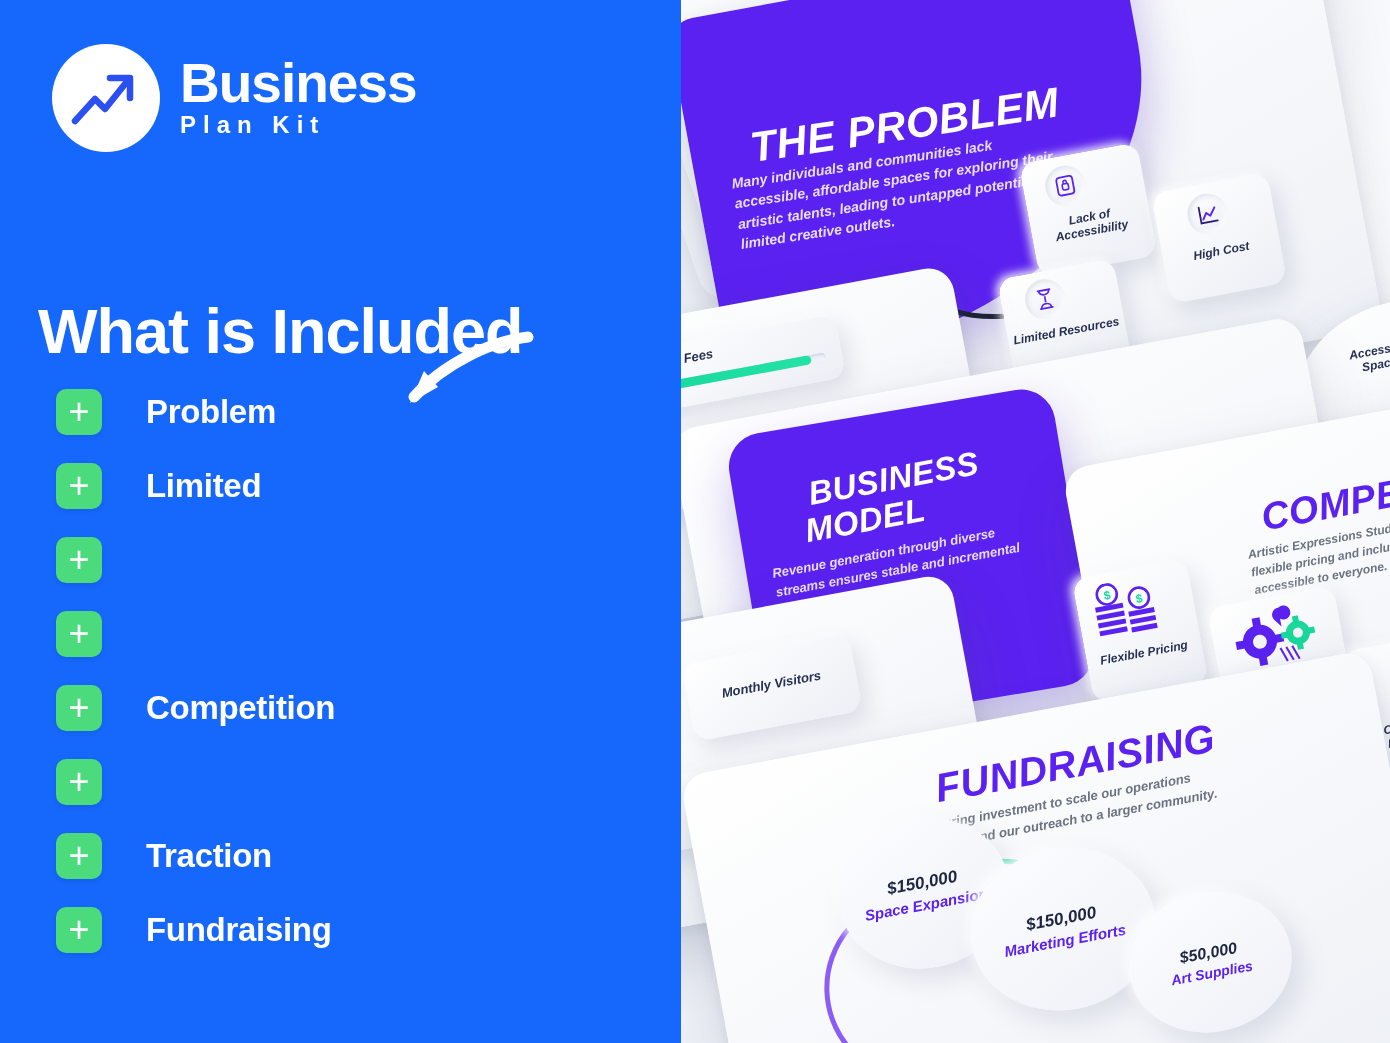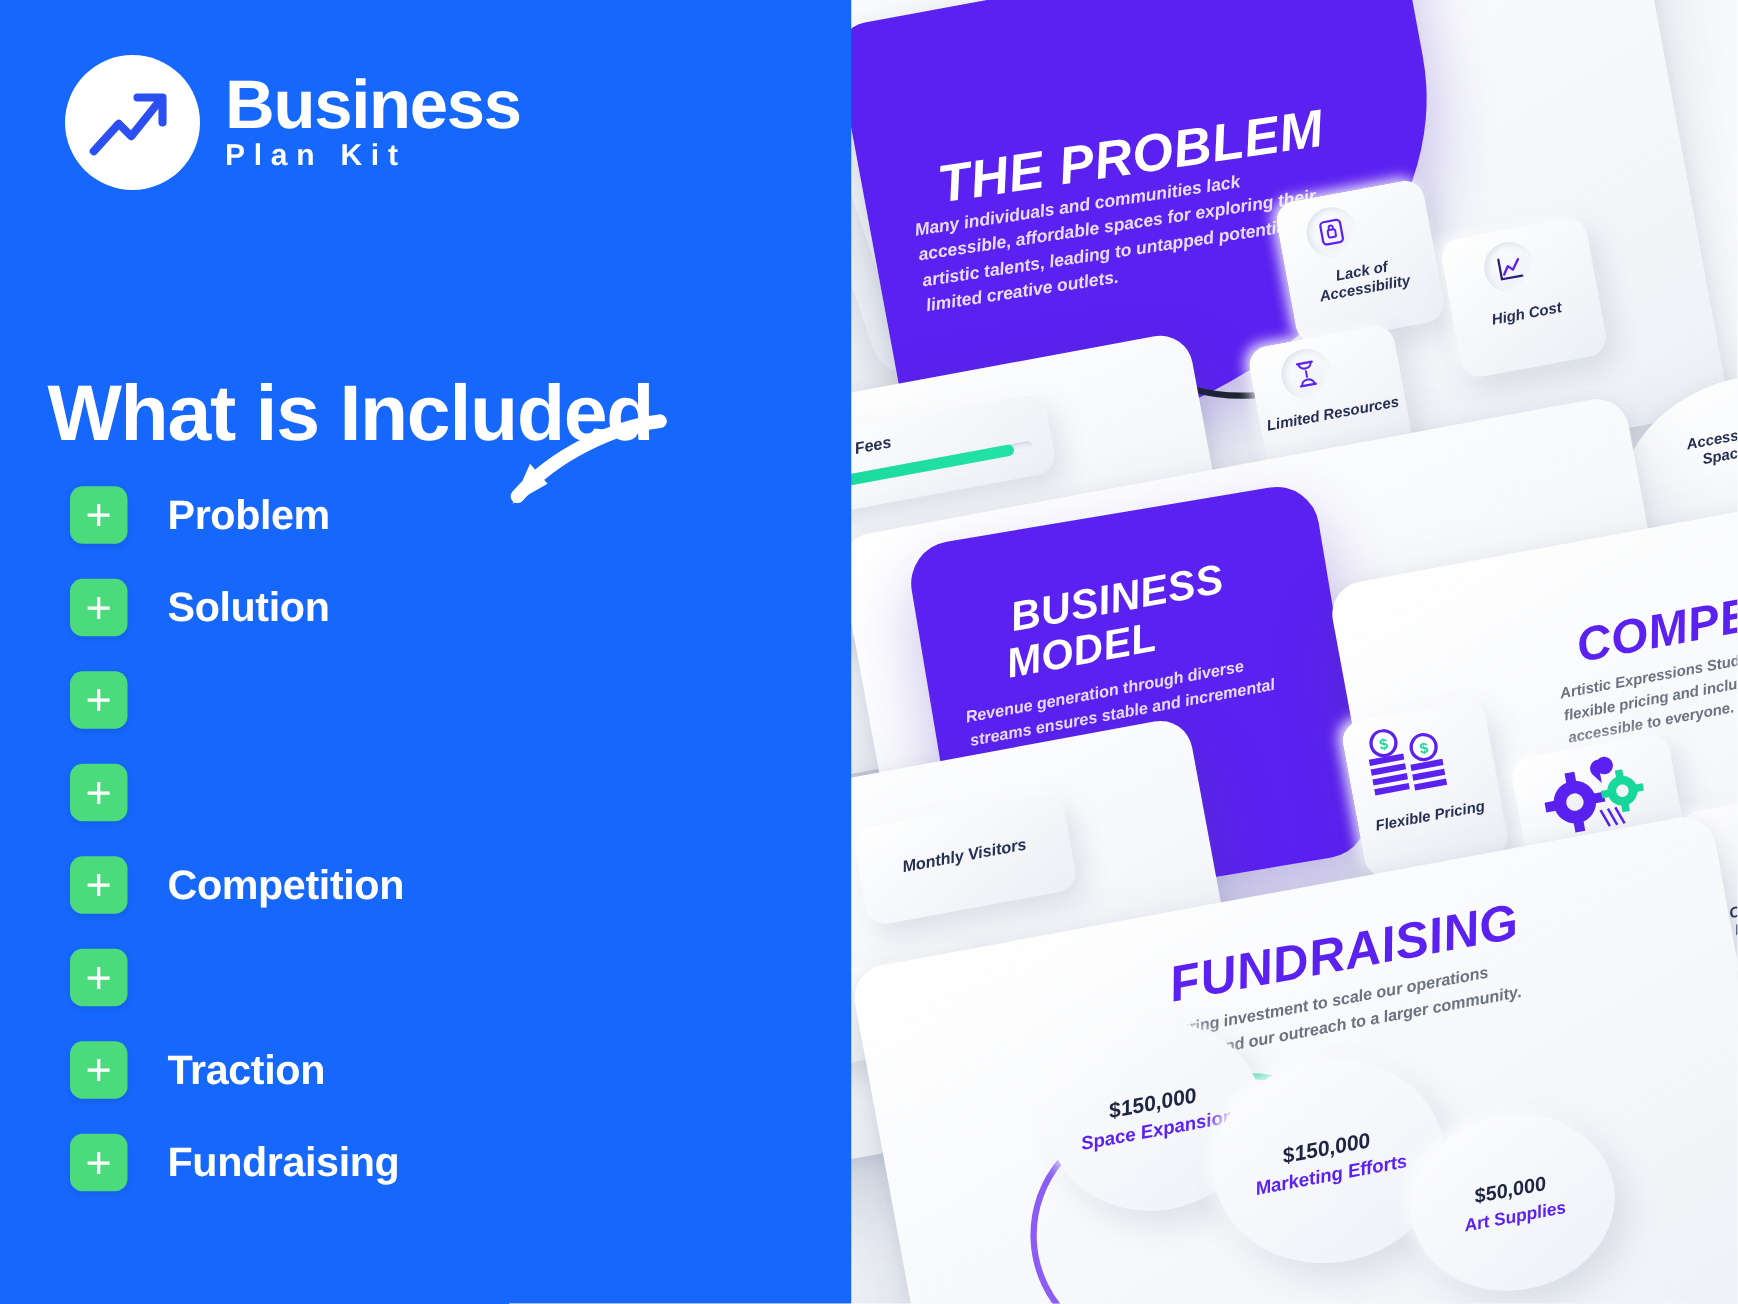--- a/index.html
+++ b/index.html
@@ -95,21 +95,21 @@
   .arrow-hint { position:absolute; left:388px; top:325px; }
 
   .feature-list { position:absolute; left:56px; top:387px; width:560px; }
   .feature { display:flex; align-items:center; height:49px; margin-bottom:25px; }
   .plus-badge {
     width:46px; height:46px; border-radius:10px; background:#4cdb7c;
     display:flex; align-items:center; justify-content:center; flex:0 0 auto;
     box-shadow:0 2px 5px rgba(0,0,0,.08);
   }
   .plus-badge span { color:#fff; font-size:36px; font-weight:400; line-height:0.72; }
-  .feature-label { margin-left:32px; font-size:33px; font-weight:800; color:#ffffff; letter-spacing:-.3px; }
+  .feature-label { margin-left:44px; font-size:33px; font-weight:800; color:#ffffff; letter-spacing:-.3px; }
 </style>
 </head>
 <body>
 
 <div class="stage">
 
   <div class="collage">
     <div class="bg-wash"></div>
 
     <div class="ghost" style="left:645px; top:-70px; width:330px; height:330px; transform:rotate(-19deg);"></div>
@@ -315,21 +315,21 @@
         <div class="plus-badge">
             <span>+</span>
           </div>
         <div class="feature-label">Problem</div>
       </div>
 
       <div class="feature">
         <div class="plus-badge">
             <span>+</span>
           </div>
-        <div class="feature-label">Solution</div>
+        <div class="feature-label">Limited</div>
       </div>
 
       <div class="feature">
         <div class="plus-badge">
             <span>+</span>
           </div>
       </div>
 
       <div class="feature">
         <div class="plus-badge">

